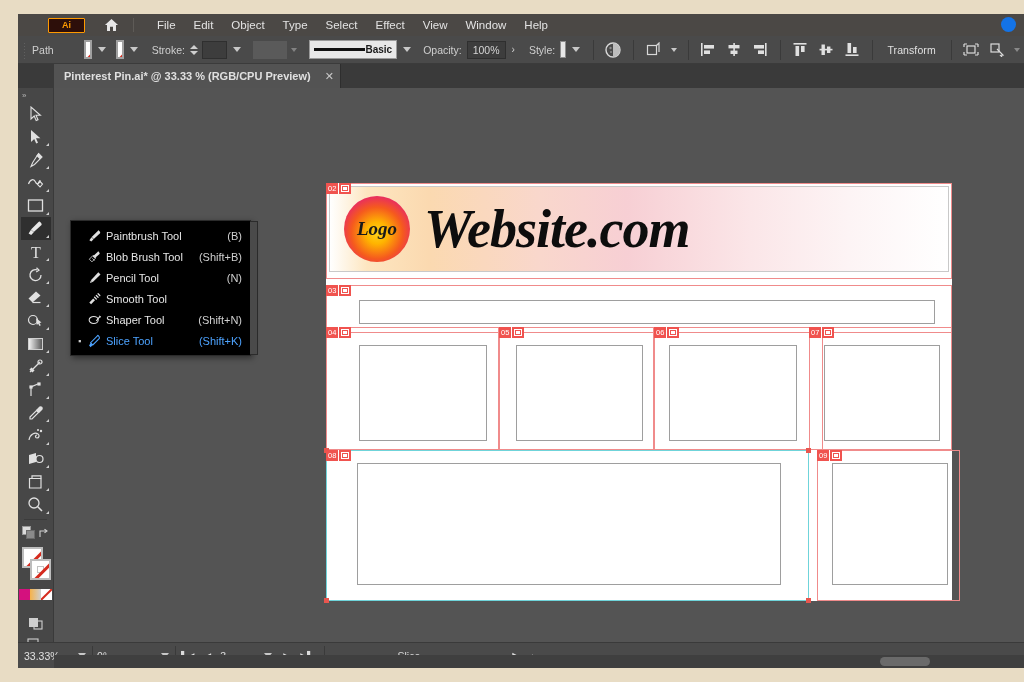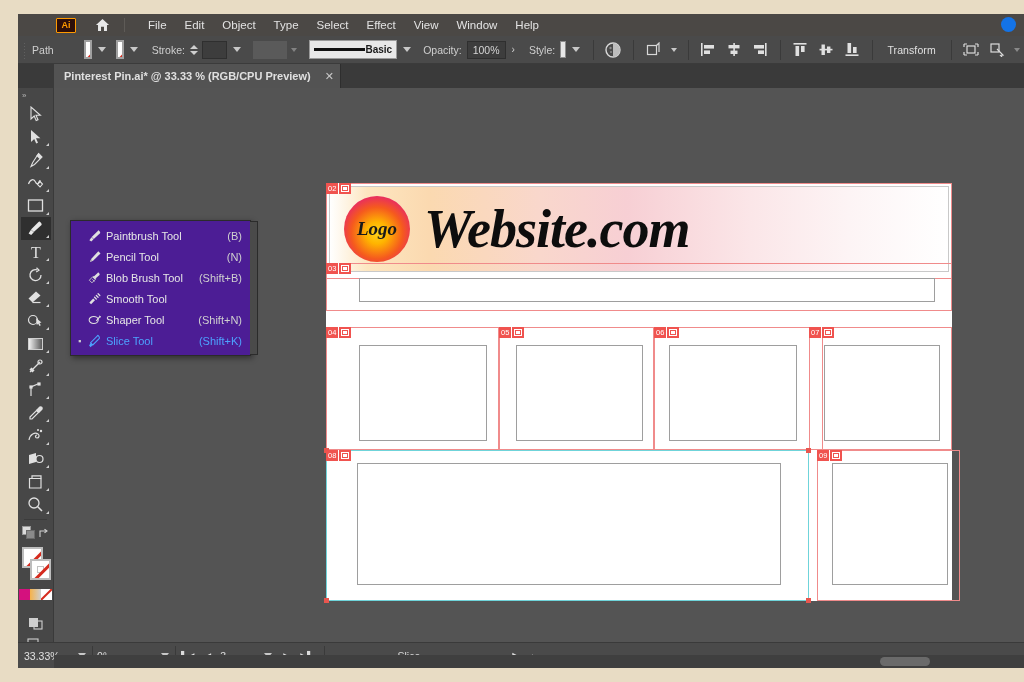--- a/index.html
+++ b/index.html
@@ -17,21 +17,21 @@
     overflow: hidden;
   }
 
   
   .menubar {
     position: absolute; left: 0; top: 0; width: 1006px; height: 22px;
     background: #4b4845;
     display: flex; align-items: center;
   }
   .ai-logo {
-    width: 20px; height: 15px; margin-left: 38px;
+    width: 37px; height: 15px; margin-left: 30px;
     background: #2d0f0a; border: 1px solid #ff9a00;
     color: #ff9a00; font-size: 9px; font-weight: bold;
     display: flex; align-items: center; justify-content: center;
     line-height: 1; border-radius: 1px;
   }
   .home-icon { margin-left: 18px; width: 16px; height: 16px; display:flex; align-items:center; justify-content:center;}
   .menu-sep { width:1px; height:14px; background:#5e5b57; margin-left:14px; }
   .menu-items { display: flex; align-items: center; margin-left: 14px; }
   .menu-item {
     color: #e3e3e3; font-size: 11.5px; padding: 3px 9px; cursor: default;
@@ -131,21 +131,21 @@
   .tool.active { background:#2f2f2f; }
   .tool .tri {
     position:absolute; right:2px; bottom:2px; width:0;height:0;
     border-left:3px solid transparent; border-bottom:3px solid #cfcfcf;
   }
   .tool-divider { height:1px; background:#3b3b3b; margin:3px 6px; }
 
   
   .flyout {
     position:absolute; left:52px; top:206px; width:181px;
-    background:#4c1d95; border:1px solid #2b2b2b;
+    background:#000000; border:1px solid #2b2b2b;
     box-shadow: 2px 2px 6px rgba(0,0,0,.45);
     z-index: 40; padding: 4px 0;
   }
   .fl-row {
     height:21px; display:flex; align-items:center; color:#e6e6e6; font-size:11px;
     padding-left: 4px; position:relative;
   }
   .fl-row .bullet { width:9px; font-size:9px; color:#d0d0d0; text-align:center; }
   .fl-row .gi { width:22px; display:flex; align-items:center; justify-content:center;}
   .fl-row .nm { flex:1; }
@@ -580,39 +580,39 @@
           </svg>
       </span>
       <span class="nm">Paintbrush Tool</span>
       <span class="sc">(B)</span>
     </div>
 
     <div class="fl-row">
       <span class="bullet"></span>
       <span class="gi">
         <svg width="14" height="14" viewBox="0 0 16 16">
-            <path d="M11.8 1.4 L14.3 3.9 L5.8 12.4 L2.4 13.8 L3.6 10.2 Z" fill="#e0e0e0"></path>
-            <path d="M2.4 13.8 L3.6 10.2 L5.2 11.8 Z" fill="#b0b0b0"></path>
+            <path d="M11.5 1.5 C13.2 2.8, 13.6 3.6, 13.2 4.6 L7.6 9.4 L5.4 7.4 L11 2.2 Z" fill="#e0e0e0"></path>
+            <path d="M1.5 10.5 L6 6 L9 9 L4.5 13.5 Z" fill="none" stroke="#d0d0d0" stroke-width="1"></path>
+            <path d="M5 9.5 L7.5 12" stroke="#d0d0d0" stroke-width="1"></path>
           </svg>
       </span>
-      <span class="nm">Pencil Tool</span>
-      <span class="sc">(N)</span>
+      <span class="nm">Blob Brush Tool</span>
+      <span class="sc">(Shift+B)</span>
     </div>
 
     <div class="fl-row">
       <span class="bullet"></span>
       <span class="gi">
         <svg width="14" height="14" viewBox="0 0 16 16">
-            <path d="M11.5 1.5 C13.2 2.8, 13.6 3.6, 13.2 4.6 L7.6 9.4 L5.4 7.4 L11 2.2 Z" fill="#e0e0e0"></path>
-            <path d="M1.5 10.5 L6 6 L9 9 L4.5 13.5 Z" fill="none" stroke="#d0d0d0" stroke-width="1"></path>
-            <path d="M5 9.5 L7.5 12" stroke="#d0d0d0" stroke-width="1"></path>
+            <path d="M11.8 1.4 L14.3 3.9 L5.8 12.4 L2.4 13.8 L3.6 10.2 Z" fill="#e0e0e0"></path>
+            <path d="M2.4 13.8 L3.6 10.2 L5.2 11.8 Z" fill="#b0b0b0"></path>
           </svg>
       </span>
-      <span class="nm">Blob Brush Tool</span>
-      <span class="sc">(Shift+B)</span>
+      <span class="nm">Pencil Tool</span>
+      <span class="sc">(N)</span>
     </div>
 
     <div class="fl-row">
       <span class="bullet"></span>
       <span class="gi">
         <svg width="14" height="14" viewBox="0 0 16 16">
             <g stroke="#e0e0e0" stroke-width="1.5" stroke-linecap="round">
               <path d="M11.5 2 L13.5 4"></path>
               <path d="M9.5 4 L11.5 6"></path>
               <path d="M7.5 6 L9.5 8"></path>
@@ -660,21 +660,21 @@
           <span class="bico"></span>
         </div>
         <div class="banner">
           <div class="logo-circle">
             <span class="logo-text">Logo</span>
           </div>
           <div class="site-title">Website.com</div>
         </div>
       </div>
 
-      <div class="slice" style="left:0;top:80px;width:626px;height:48px;">
+      <div class="slice" style="left:0;top:102px;width:626px;height:48px;">
         <div class="sl-badge">
           <span>03</span>
           <span class="bdiv"></span>
           <span class="bico"></span>
         </div>
         <div class="inner-box" style="left:32px;top:14px;width:576px;height:24px;"></div>
       </div>
 
       <div class="slice" style="left:0;top:144px;width:173px;height:123px;">
         <div class="sl-badge">

